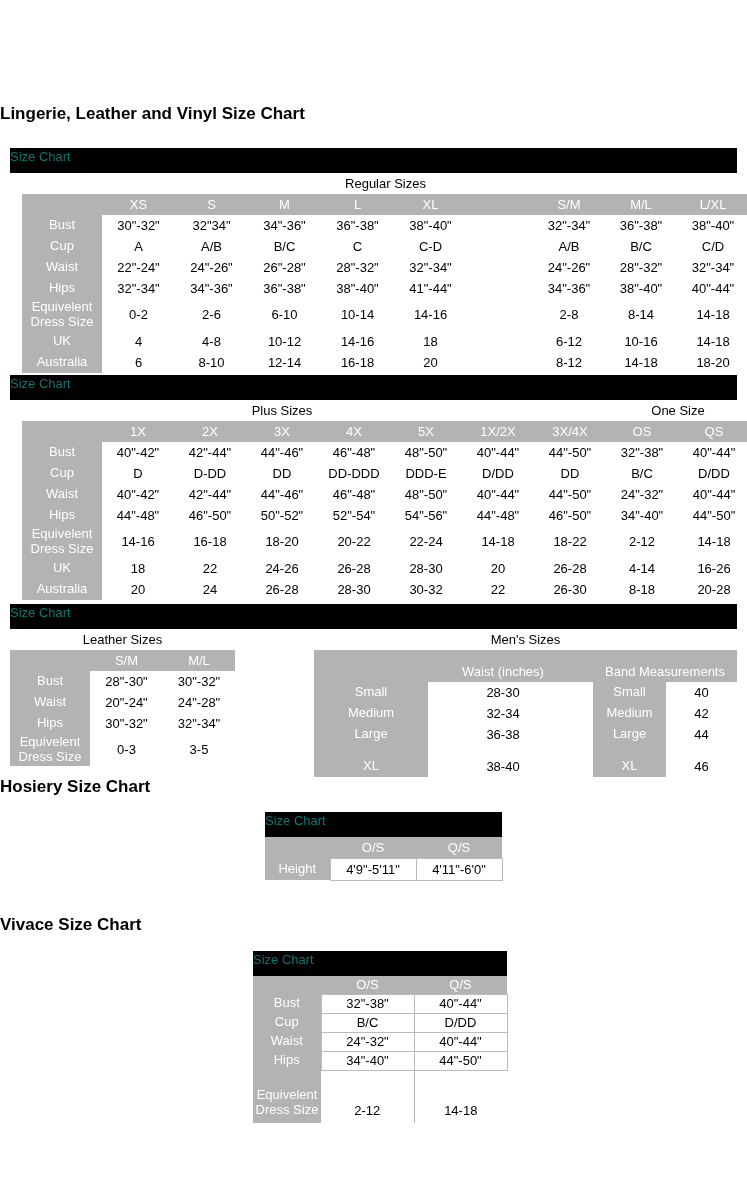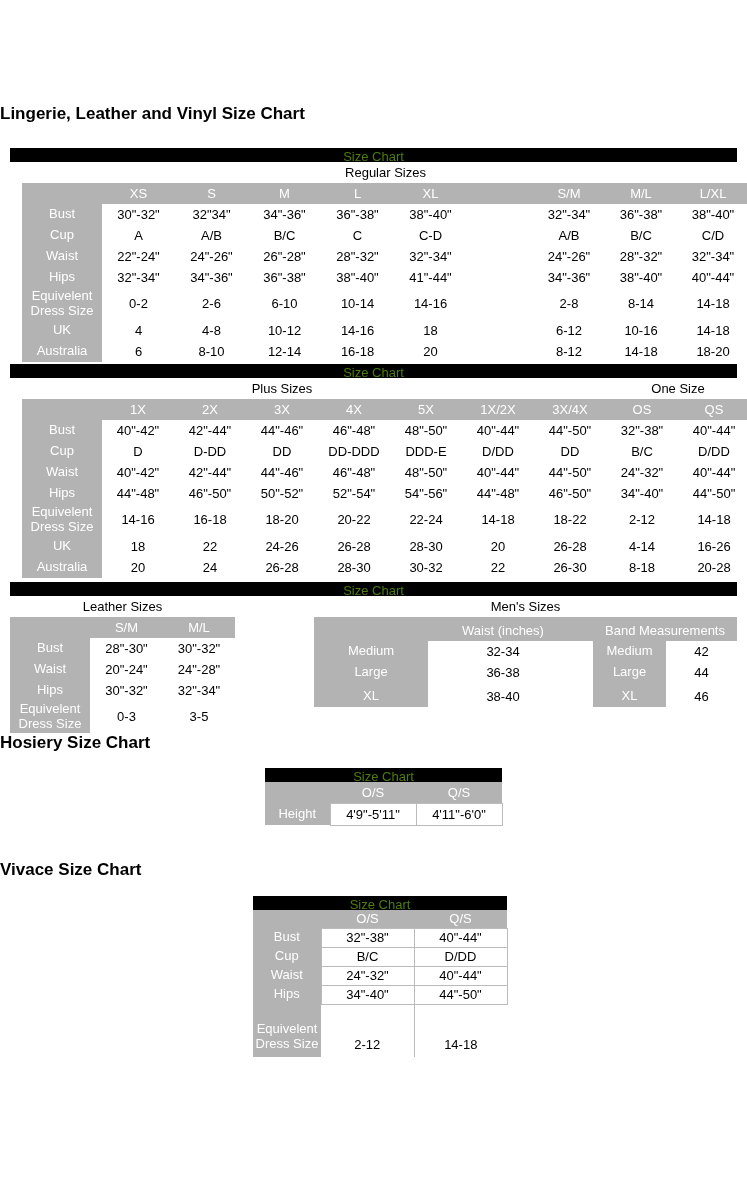--- a/index.html
+++ b/index.html
@@ -6,21 +6,21 @@
   body{
     width:747px;height:1200px;background:#ffffff;color:#000000;
     font-family:"Liberation Sans", sans-serif;font-size:13px;
     overflow:hidden;
   }
   .ttl{font-weight:bold;font-size:17px;text-align:left;margin:0;line-height:19px;}
   #main-title{padding-top:104px;}
   #hosiery-title{}
   #vivace-title{margin-top:34px;}
 
-  .banner{background:#000000;color:#4d7c0f;text-align:center;height:14px;line-height:17px;font-size:13px;}
+  .banner{background:#000000;color:#0f766e;height:25px;line-height:17px;font-size:13px;}
   .b-wide{margin:25px 0 0 10px;width:727px;}
   .b-wide2{margin:2px 0 0 10px;width:727px;}
   .b-wide3{margin:4px 0 0 10px;width:727px;}
   .b-hos{margin:16px 0 0 265px;width:237px;}
   .b-viv{margin:17px 0 0 253px;width:254px;}
 
   table{border-collapse:collapse;table-layout:fixed;}
   td{text-align:center;padding:1px 0;height:19px;overflow:hidden;white-space:nowrap;}
   .lbl{background:#b3b3b3;color:#ffffff;line-height:1.15;white-space:normal;}
   tr.head td{background:#b3b3b3;color:#ffffff;}
@@ -28,21 +28,21 @@
 
   .t-reg,.t-plus{margin-left:22px;width:727px;padding-left:44px;}
   .t-plus{width:728px;}
 
   .jm-titles{position:relative;height:21px;}
   .jm-titles .jt{position:absolute;top:0;left:10px;width:225px;text-align:center;line-height:21px;}
   .jm-titles .mt{position:absolute;top:0;left:314px;width:423px;text-align:center;line-height:21px;}
   .jm-flex{display:flex;align-items:flex-start;}
   .t-junior{margin-left:10px;width:225px;}
   .t-mens{margin-left:79px;width:423px;}
-  .t-mens tr:last-of-type td{padding-top:4px;}
+  .t-mens tr:last-of-type td{padding-top:12px;}
 
   .t-hos{margin-left:265px;width:237px;}
   .t-hos td.dat{border:1px solid #bbbbbb;background:#ffffff;}
   .t-viv{margin-left:253px;width:254px;}
   .t-viv td{height:16px;}
   .t-viv td.dat{border:1px solid #bbbbbb;background:#ffffff;}
   .t-viv tr.equiv td{height:46px;vertical-align:bottom;padding-bottom:5px;}
   .t-viv tr.equiv td.dat{border:none;}
   .t-viv tr.equiv td.d2{border-left:1px solid #bbbbbb;}
 </style>
@@ -369,20 +369,27 @@
     <tbody>
       <tr class="head">
         <td></td>
         <td>Waist (inches)</td>
         <td></td>
         <td colspan="2">Band Measurements</td>
       </tr>
     </tbody>
     <tbody>
 
+        <tr>
+          <td class="lbl">Small</td>
+          <td>28-30</td>
+          <td></td>
+          <td class="lbl">Small</td>
+          <td>40</td>
+        </tr>
 
         <tr>
           <td class="lbl">Medium</td>
           <td>32-34</td>
           <td></td>
           <td class="lbl">Medium</td>
           <td>42</td>
         </tr>
 
         <tr>

